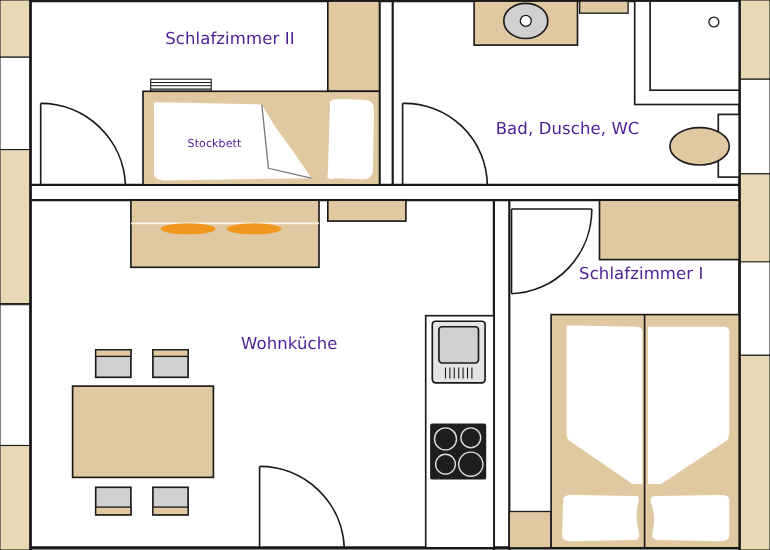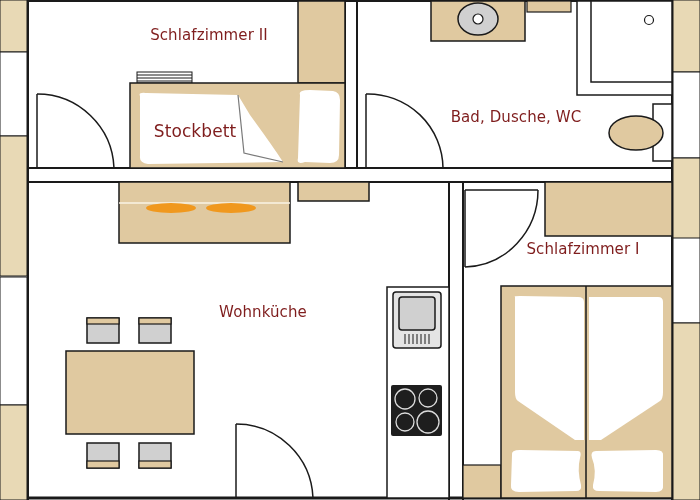--- a/index.html
+++ b/index.html
@@ -1,27 +1,27 @@
 <!DOCTYPE html>
 <html><head>
   <meta charset="utf-8">
   <style>
     html, body { margin: 0; padding: 0; background: #ffffff; }
     body { width: 700px; height: 500px; overflow: hidden; position: relative; }
     #plan { position: absolute; left: 0; top: 0; width: 700px; height: 500px; }
     .room-label {
       position: absolute;
       font-family: "DejaVu Sans", sans-serif;
-      color: #7f1d1d;
+      color: #4c1d95;
       white-space: nowrap;
       transform: translate(-50%, -50%);
       font-size: 15px;
       letter-spacing: 0.1px;
     }
-    .room-label.small { font-size: 17px; }
+    .room-label.small { font-size: 10px; }
   </style>
 </head>
 <body>
 
 <svg id="plan" viewBox="0 0 700 500" xmlns="http://www.w3.org/2000/svg">
 
   <g>
     <rect x="0" y="0" width="27" height="52" fill="#e8d9b5" stroke="#1a1a1a" stroke-width="1"></rect>
     <rect x="0" y="52" width="27" height="84" fill="#ffffff" stroke="#1a1a1a" stroke-width="1"></rect>
     <rect x="0" y="136" width="27" height="140" fill="#e8d9b5" stroke="#1a1a1a" stroke-width="1"></rect>

